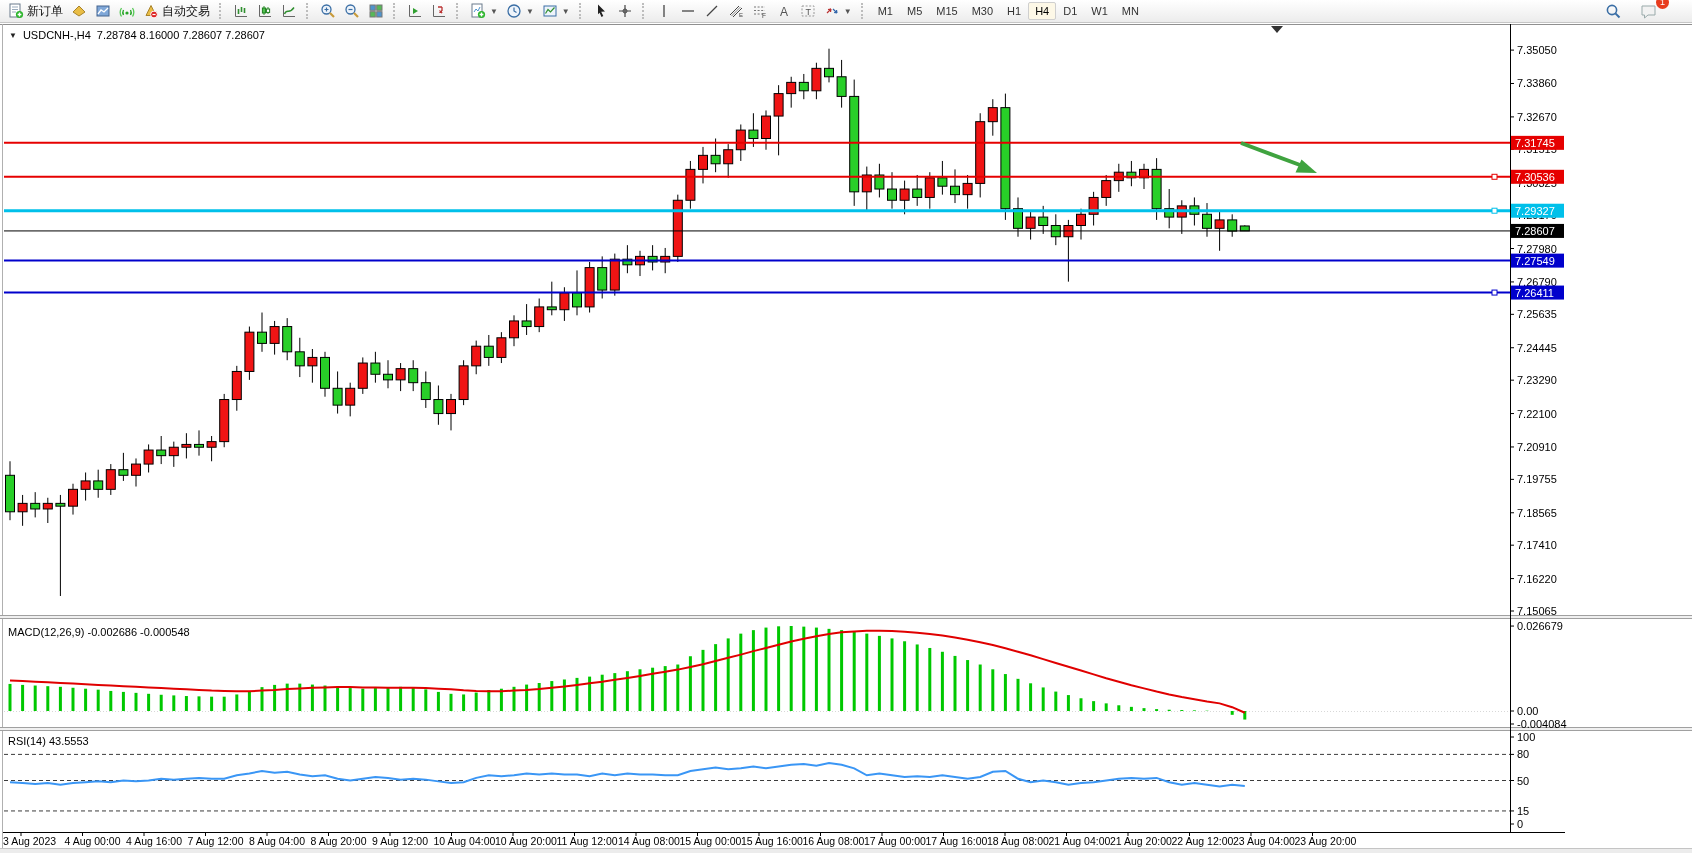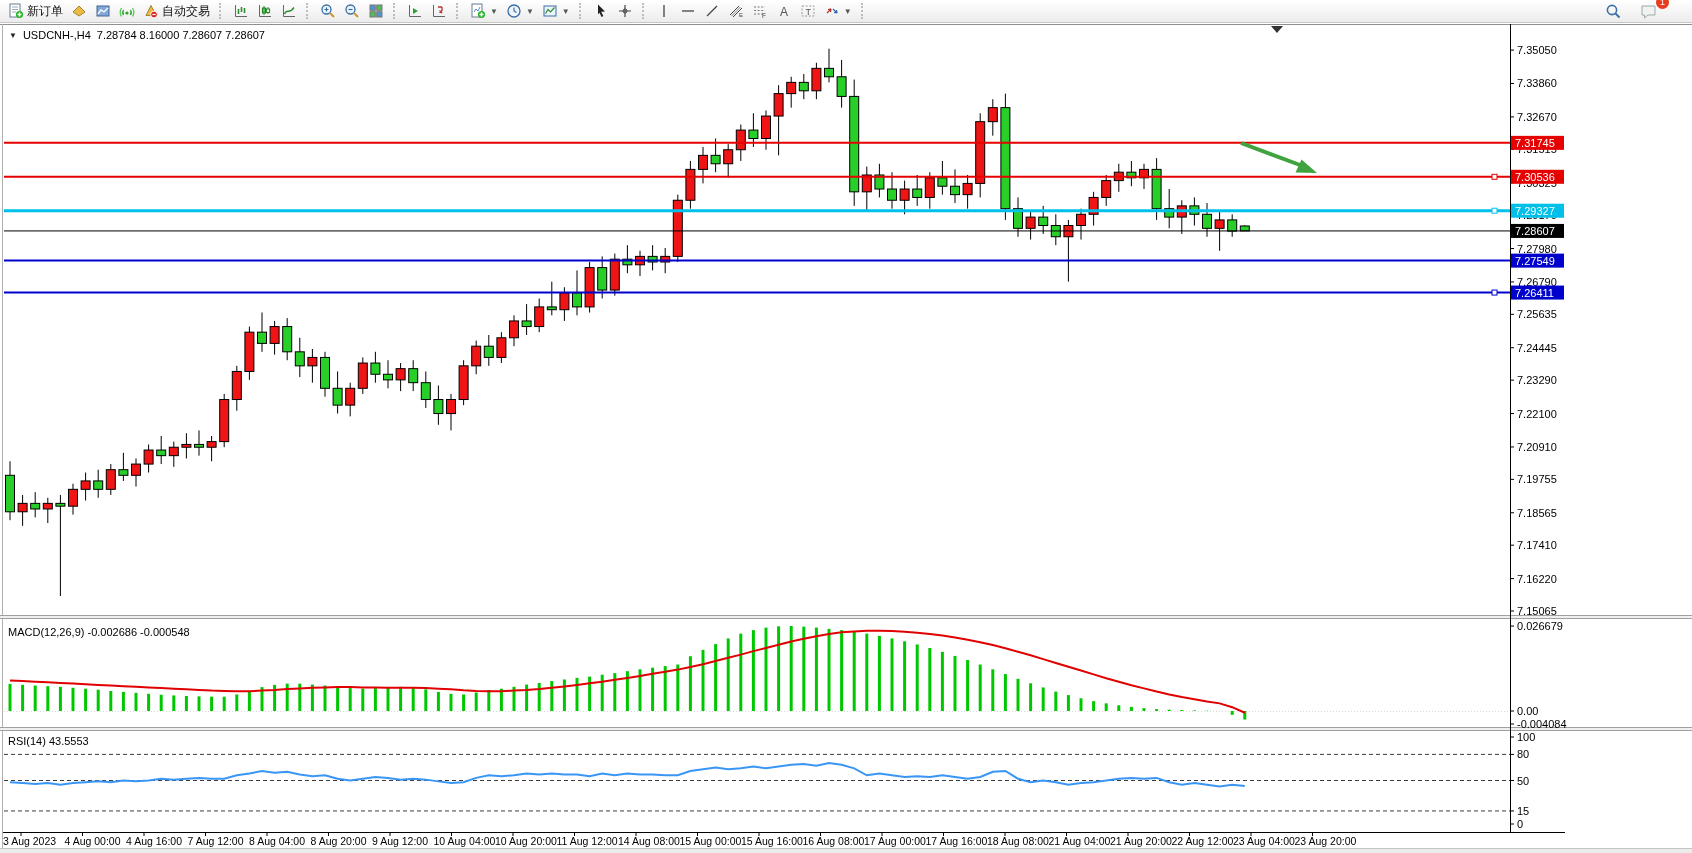--- a/index.html
+++ b/index.html
@@ -278,20 +278,31 @@
           <span>
             <svg width="16" height="16">
               <path d="M3 10 L7 6 M7 6 l-3 .5 M7 6 l-.5 3" stroke="#b33" fill="none" stroke-width="1.2"></path>
               <path d="M9 6 L13 10 M13 10 l-3-.5 M13 10 l-.5-3" stroke="#36a" fill="none" stroke-width="1.2"></path>
             </svg>
           </span>
           <span class="caret">▼</span>
         </button>
     </div>
     <div class="tb-sep"></div>
+    <div class="tb-group" id="tf-group">
+        <button class="tf-btn">M1</button>
+        <button class="tf-btn">M5</button>
+        <button class="tf-btn">M15</button>
+        <button class="tf-btn">M30</button>
+        <button class="tf-btn">H1</button>
+        <button class="tf-btn active">H4</button>
+        <button class="tf-btn">D1</button>
+        <button class="tf-btn">W1</button>
+        <button class="tf-btn">MN</button>
+      </div>
     <div class="toolbar-right">
       <button class="tb-btn">
           <span>
             <svg width="17" height="17">
               <circle cx="7" cy="7" r="4.6" fill="none" stroke="#3a6ea5" stroke-width="1.6"></circle>
               <line x1="10.4" y1="10.4" x2="14.5" y2="14.5" stroke="#3a6ea5" stroke-width="2"></line>
             </svg>
           </span>
         </button>
       <div class="chat-wrap">

